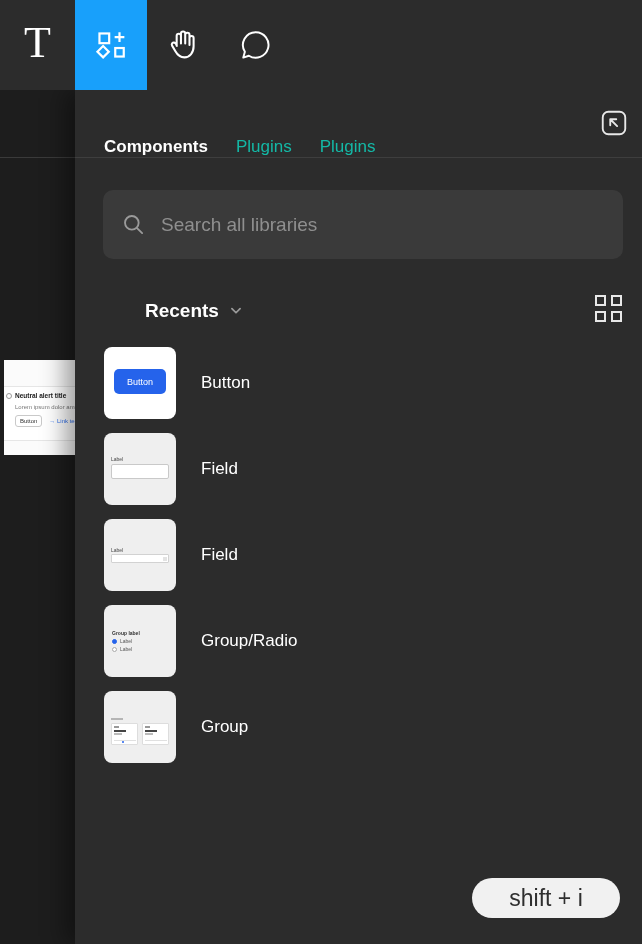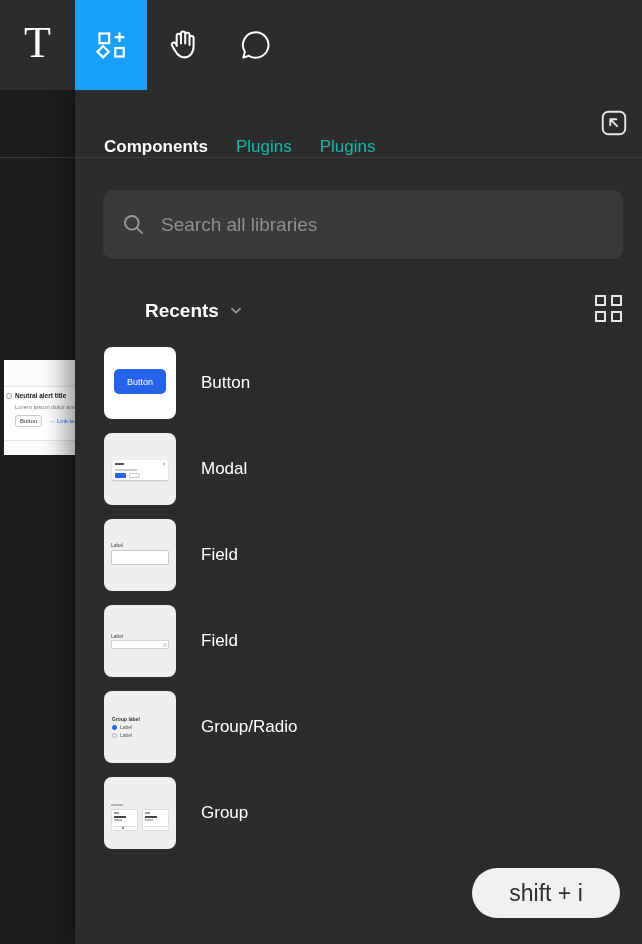--- a/index.html
+++ b/index.html
@@ -107,21 +107,21 @@
 
   .mini-rgroup-label { position:absolute; left:8px; top:25px; font-size:5px; font-weight:bold; color:#333; }
   .mini-radio-row { position:absolute; left:8px; display:flex; align-items:center; gap:3px; }
   .mini-radio-row.r1 { top:33px; } .mini-radio-row.r2 { top:41px; }
   .mini-radio { width:5px; height:5px; border-radius:50%; }
   .mini-radio.on { background:#2563eb; border:1px solid #2563eb; }
   .mini-radio.off { background:#fff; border:1px solid #aaa; }
   .mini-radio-text { font-size:5px; color:#555; }
 
   
-  .shortcut-pill { position:absolute; right:22px; bottom:26px; height:50px; min-width:148px;
+  .shortcut-pill { position:absolute; right:22px; bottom:26px; height:40px; min-width:148px;
     background:#f1f1f1; border-radius:25px; display:flex; align-items:center; justify-content:center;
     font-size:23px; color:#2f2f2f; z-index:6; padding:0 26px; }
 </style>
 </head>
 <body>
 
 <div class="stage">
 
   <div class="toolbar">
     <div class="tool text-tool">
@@ -209,32 +209,20 @@
 
     <div class="items">
 
       <div class="item">
         <div class="thumb thumb-button">
           <div class="mini-btn">Button</div>
         </div>
         <div class="item-label">Button</div>
       </div>
 
-      <div class="item">
-        <div class="thumb">
-          <div class="mini-modal">
-            <span class="t"></span>
-              <span class="x"></span>
-              <span class="line"></span>
-            <span class="b1"></span>
-              <span class="b2"></span>
-          </div>
-        </div>
-        <div class="item-label">Modal</div>
-      </div>
 
       <div class="item">
         <div class="thumb">
           <span class="mini-field-label">Label</span>
           <div class="mini-input-lg"></div>
         </div>
         <div class="item-label">Field</div>
       </div>
 
       <div class="item">

